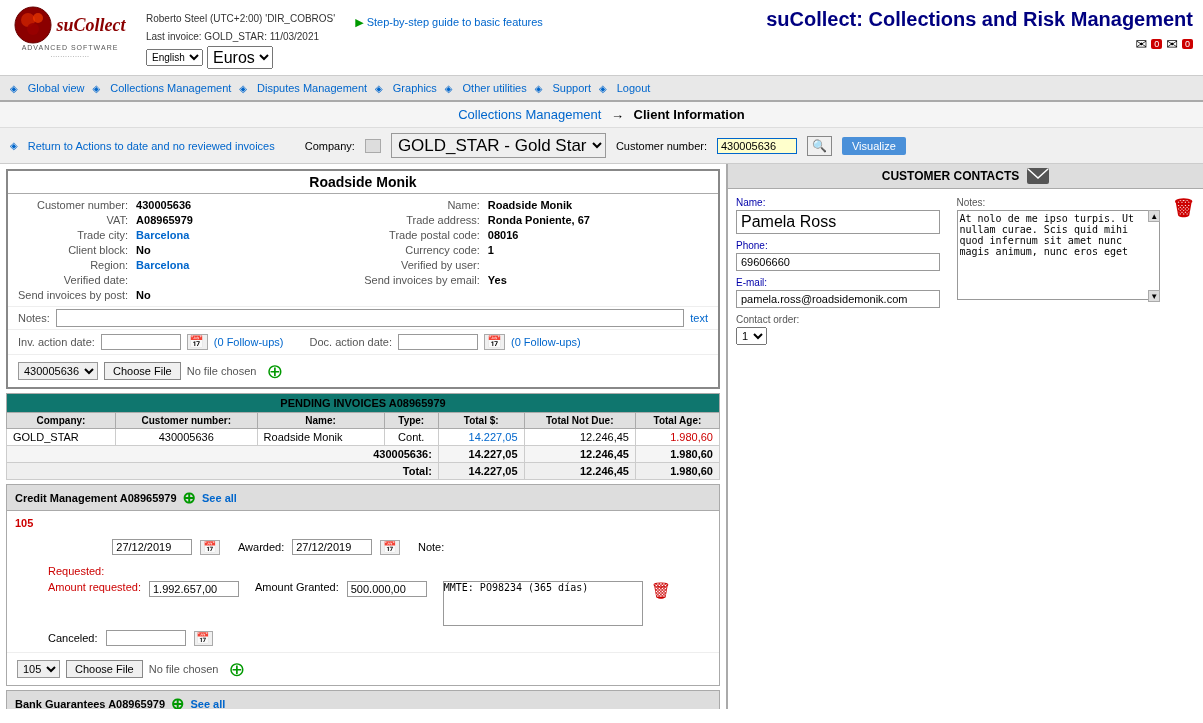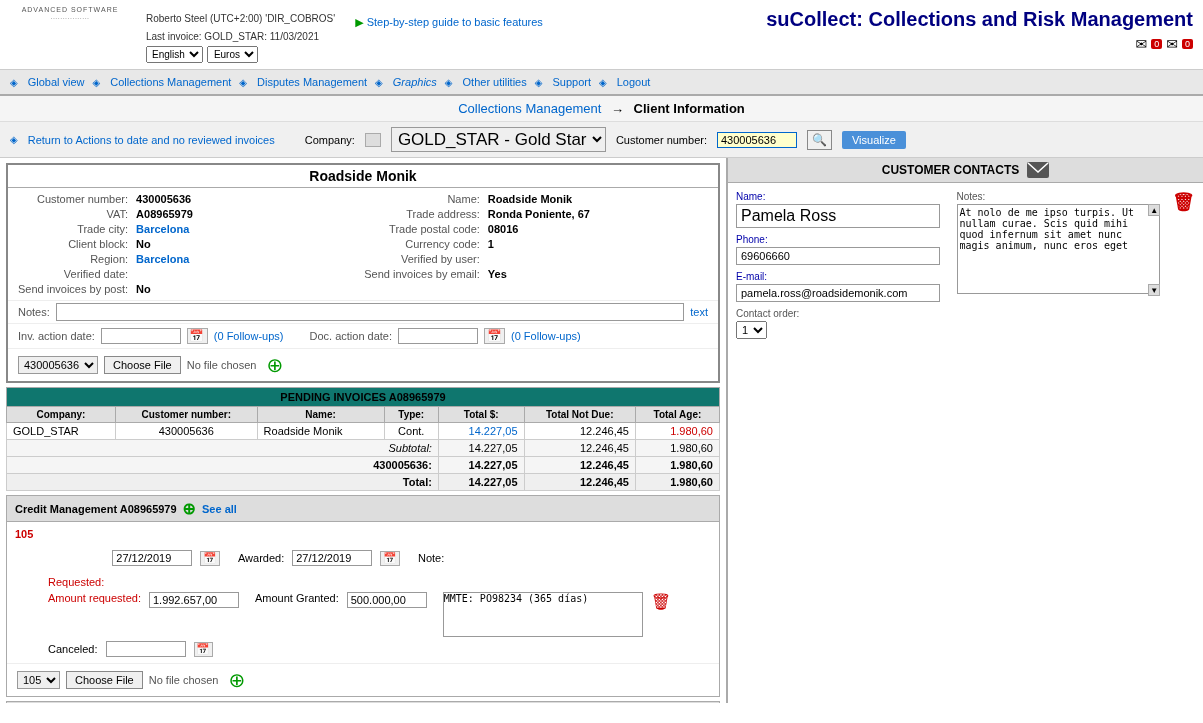--- a/index.html
+++ b/index.html
@@ -6,32 +6,42 @@
     body { font-family: Arial, sans-serif; font-size: 11px; background: #fff; color: #000; }
     
     select, input[type=text], input[type=number] { font-size: 11px; }
   </style>
 </head>
 <body>
 
 <div style="display:flex; align-items:flex-start; padding:6px 10px; border-bottom:1px solid #ccc; background:#fff;">
 
   <div style="display:flex; flex-direction:column; align-items:center; margin-right:16px; min-width:120px;">
+    <div style="display:flex; align-items:center; gap:4px;">
+
+      <svg width="38" height="38" viewBox="0 0 38 38">
+        <circle cx="19" cy="19" r="18" fill="#8B0000" stroke="#600" stroke-width="1"></circle>
+        <circle cx="14" cy="14" r="7" fill="#cc2200" opacity="0.8"></circle>
+        <circle cx="24" cy="12" r="5" fill="#ff4400" opacity="0.6"></circle>
+        <circle cx="19" cy="23" r="6" fill="#990000" opacity="0.9"></circle>
+      </svg>
+      <span style="font-size:18px; font-weight:bold; color:#8B0000; font-style:italic; font-family:Georgia,serif;">suCollect</span>
+    </div>
     <span style="font-size:7px; color:#555; letter-spacing:1px;">ADVANCED SOFTWARE</span>
     <span style="font-size:7px; color:#888; letter-spacing:0.5px;">..........­......</span>
   </div>
 
   <div style="font-size:10px; color:#333; line-height:1.8; margin-right:20px; margin-top:4px;">
     <div>Roberto Steel (UTC+2:00) 'DIR_COBROS'</div>
     <div>Last invoice: GOLD_STAR: 11/03/2021</div>
     <div style="display:flex; gap:4px; align-items:center;">
       <select style="font-size:10px; padding:1px;">
         <option>English</option>
       </select>
-      <select style="font-size:10px; padding:1px;text-align:right;">
+      <select style="font-size:16px; padding:1px;">
         <option>Euros</option>
       </select>
     </div>
   </div>
 
   <div style="font-size:11px; color:#0066cc; margin-right:auto; margin-top:10px; cursor:pointer;">
     <span style="color:#009900;">▶</span>
     <span>Step-by-step guide to basic features</span>
   </div>
 
@@ -47,21 +57,21 @@
 </div>
 
 <div style="background:#e8e8e8; border-bottom:2px solid #aaa; display:flex; align-items:center; padding:4px 10px; gap:0; flex-wrap:wrap;">
   <span style="color:#0066cc; font-size:10px; margin-right:2px;">◈</span>
   <span style="color:#0066cc; font-size:11px; padding:2px 8px; cursor:pointer;">Global view</span>
   <span style="color:#0066cc; font-size:10px; margin-right:2px;">◈</span>
   <span style="color:#0066cc; font-size:11px; padding:2px 8px; cursor:pointer;">Collections Management</span>
   <span style="color:#0066cc; font-size:10px; margin-right:2px;">◈</span>
   <span style="color:#0066cc; font-size:11px; padding:2px 8px; cursor:pointer;">Disputes Management</span>
   <span style="color:#0066cc; font-size:10px; margin-right:2px;">◈</span>
-  <span style="color:#0066cc; font-size:11px; padding:2px 8px; cursor:pointer;font-style:italic;">Graphics</span>
+  <span style="color:#0066cc; font-size:11px; padding:2px 8px; cursor:pointer;">Graphics</span>
   <span style="color:#0066cc; font-size:10px; margin-right:2px;">◈</span>
   <span style="color:#0066cc; font-size:11px; padding:2px 8px; cursor:pointer;">Other utilities</span>
   <span style="color:#0066cc; font-size:10px; margin-right:2px;">◈</span>
   <span style="color:#0066cc; font-size:11px; padding:2px 8px; cursor:pointer;">Support</span>
   <span style="color:#0066cc; font-size:10px; margin-right:2px;">◈</span>
   <span style="color:#0066cc; font-size:11px; padding:2px 8px; cursor:pointer;">Logout</span>
 </div>
 
 <div style="text-align:center; padding:5px; font-size:13px; background:#f5f5f5; border-bottom:1px solid #ddd;">
   <span style="color:#0066cc; cursor:pointer;">Collections Management</span>
@@ -173,26 +183,20 @@
           <tr>
             <td style="border:1px solid #ccc; padding:2px 6px;">GOLD_STAR</td>
             <td style="border:1px solid #ccc; padding:2px 6px; text-align:center;">430005636</td>
             <td style="border:1px solid #ccc; padding:2px 6px;">Roadside Monik</td>
             <td style="border:1px solid #ccc; padding:2px 6px; text-align:center;">Cont.</td>
             <td style="border:1px solid #ccc; padding:2px 6px; text-align:right; color:#0066cc;">14.227,05</td>
             <td style="border:1px solid #ccc; padding:2px 6px; text-align:right;">12.246,45</td>
             <td style="border:1px solid #ccc; padding:2px 6px; text-align:right; color:#cc0000;">1.980,60</td>
           </tr>
           <tr style="background:#f5f5f5;">
-            <td colspan="4" style="border:1px solid #ccc; padding:2px 6px; text-align:right; font-style:italic;">Subtotal:</td>
-            <td style="border:1px solid #ccc; padding:2px 6px; text-align:right;">14.227,05</td>
-            <td style="border:1px solid #ccc; padding:2px 6px; text-align:right;">12.246,45</td>
-            <td style="border:1px solid #ccc; padding:2px 6px; text-align:right;">1.980,60</td>
-          </tr>
-          <tr style="background:#f5f5f5;">
             <td colspan="4" style="border:1px solid #ccc; padding:2px 6px; text-align:right; font-weight:bold;">430005636:</td>
             <td style="border:1px solid #ccc; padding:2px 6px; text-align:right; font-weight:bold;">14.227,05</td>
             <td style="border:1px solid #ccc; padding:2px 6px; text-align:right; font-weight:bold;">12.246,45</td>
             <td style="border:1px solid #ccc; padding:2px 6px; text-align:right; font-weight:bold;">1.980,60</td>
           </tr>
           <tr style="background:#efefef;">
             <td colspan="4" style="border:1px solid #ccc; padding:2px 6px; text-align:right; font-weight:bold;">Total:</td>
             <td style="border:1px solid #ccc; padding:2px 6px; text-align:right; font-weight:bold;">14.227,05</td>
             <td style="border:1px solid #ccc; padding:2px 6px; text-align:right; font-weight:bold;">12.246,45</td>
             <td style="border:1px solid #ccc; padding:2px 6px; text-align:right; font-weight:bold;">1.980,60</td>

